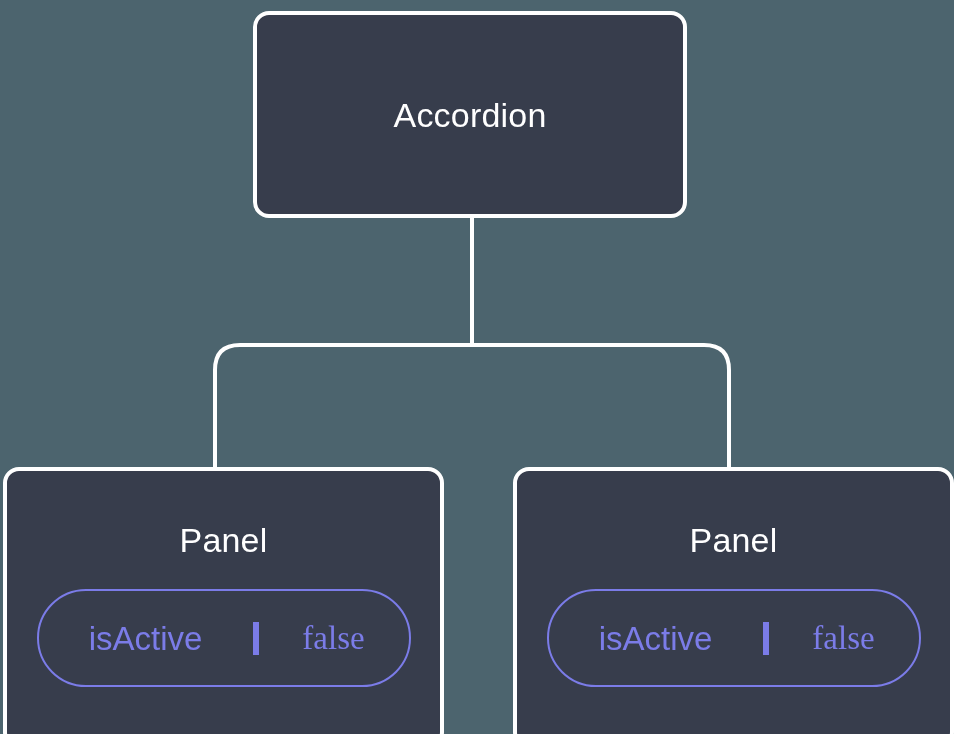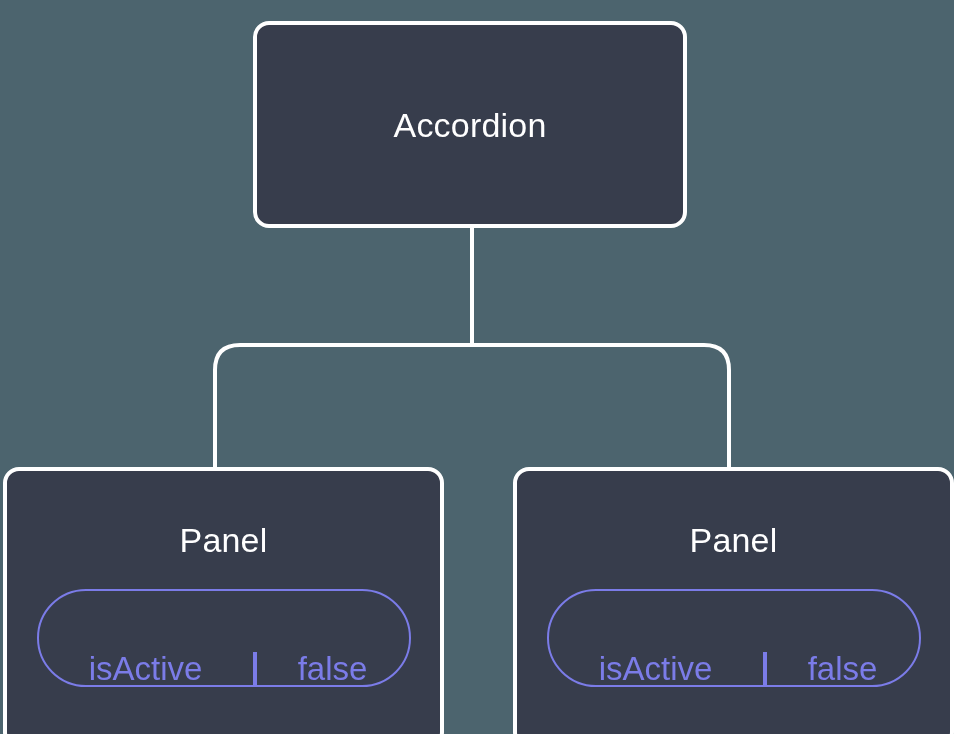--- a/index.html
+++ b/index.html
@@ -33,21 +33,21 @@
     position: absolute;
     box-sizing: border-box;
     background: #373d4c;
     border: 4px solid #ffffff;
     border-radius: 16px;
     z-index: 2;
   }
 
   .node-root {
     left: 253px;
-    top: 21px;
+    top: 11px;
     width: 434px;
     height: 207px;
     display: flex;
     align-items: center;
     justify-content: center;
   }
 
   .node-child {
     top: 467px;
     width: 441px;
@@ -75,21 +75,21 @@
   }
 
   
   .prop-pill {
     margin-top: 32px;
     height: 98px;
     box-sizing: border-box;
     border: 2px solid #7b7ce8;
     border-radius: 56px;
     display: flex;
-    align-items: flex-end;
+    align-items: center;
     background: transparent;
   }
 
   .prop-key,
   .prop-value {
     display: flex;
     align-items: center;
     justify-content: center;
     color: #7b7ce8;
     font-size: 33px;
@@ -98,21 +98,22 @@
     white-space: nowrap;
     box-sizing: border-box;
   }
 
   .prop-key {
     width: 214px;
   }
 
   .prop-value {
     width: 156px;
-    border-left: 4px solid #0369a1;
+    border-left: 6px solid #0369a1;
+    font-family: Liberation Serif, serif;
   }
 </style>
 </head>
 <body style="background: rgb(76, 100, 110);">
 
 <div id="stage" style="background: rgb(76, 100, 110);">
 
   <svg id="edges" viewBox="0 0 954 734" width="954" height="734" aria-hidden="true">
 
     <path d="M 472 212 L 472 345" fill="none" stroke="#ffffff" stroke-width="4" stroke-linecap="butt"></path>

